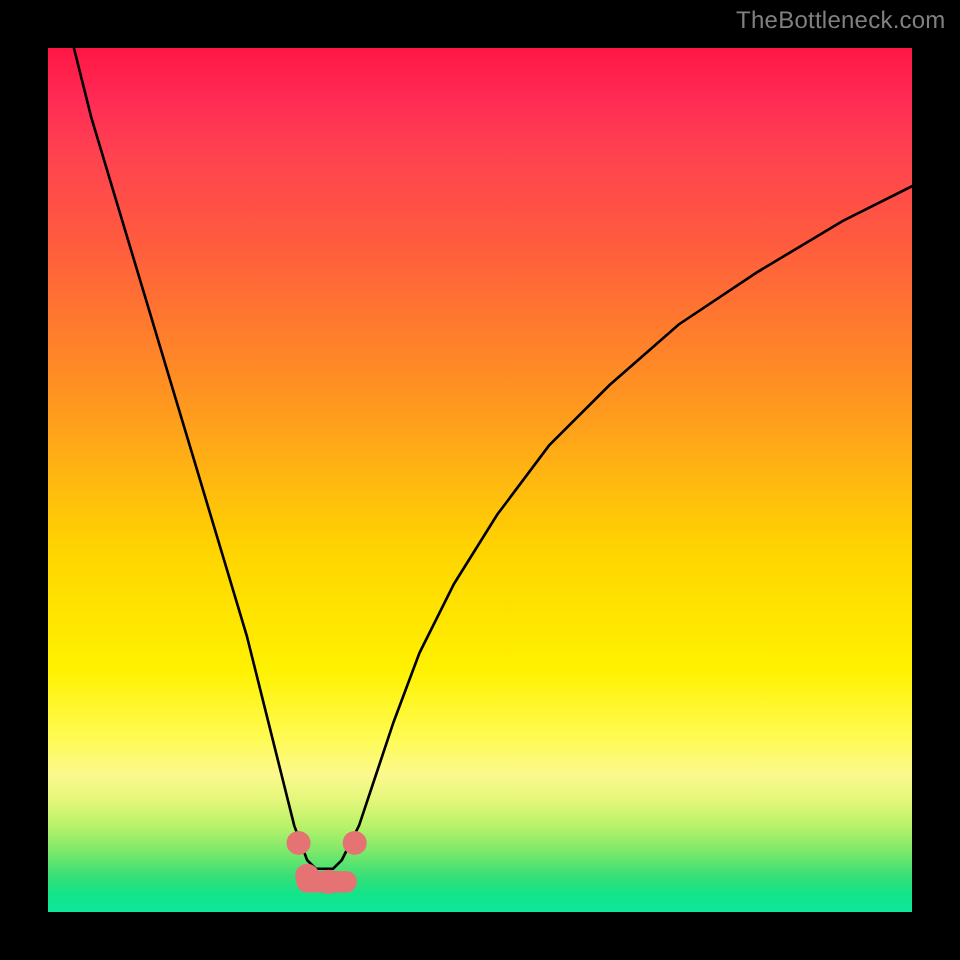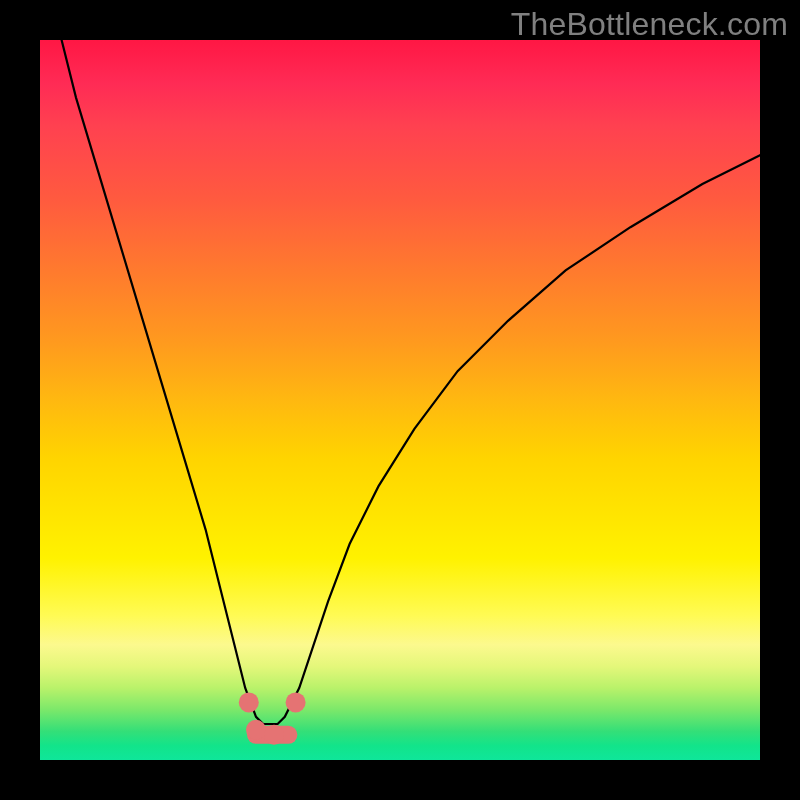--- a/index.html
+++ b/index.html
@@ -43,21 +43,21 @@
     left: 0;
     top: 0;
     width: 720px;
     height: 720px;
   }
   .watermark {
     position: absolute;
     top: 6px;
     right: 12px;
     color: #808080;
-    font-size: 32px;
+    font-size: 20px;
     font-weight: 400;
     letter-spacing: 0.2px;
     user-select: none;
   }
 </style>
 </head>
 <body>
 
 <div class="frame">
   <svg class="plot" viewBox="0 0 720 720" preserveAspectRatio="none">

